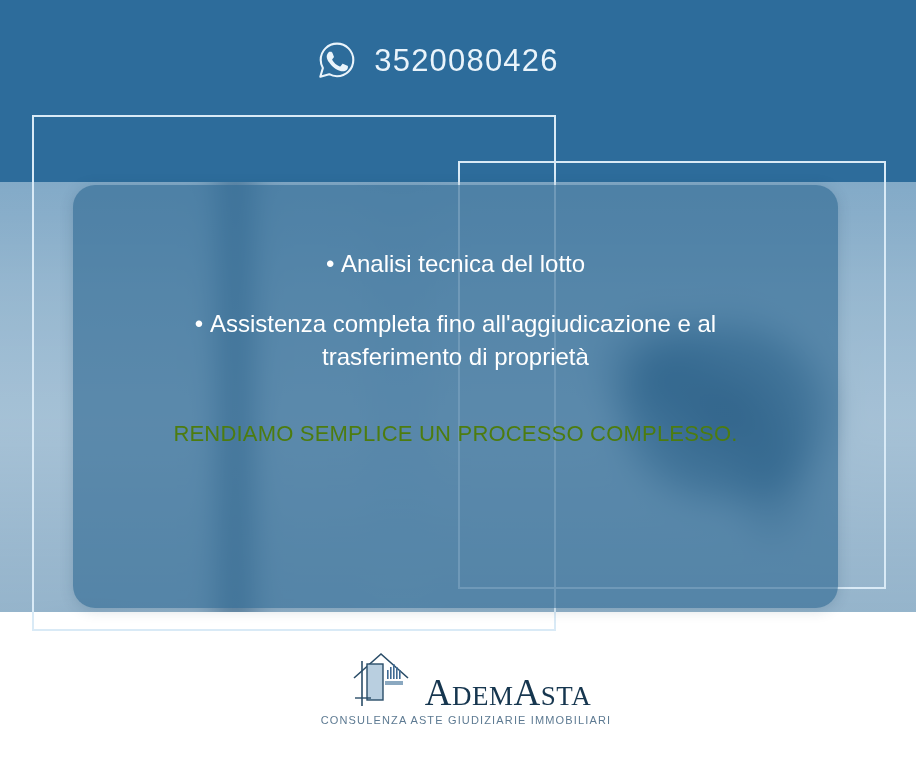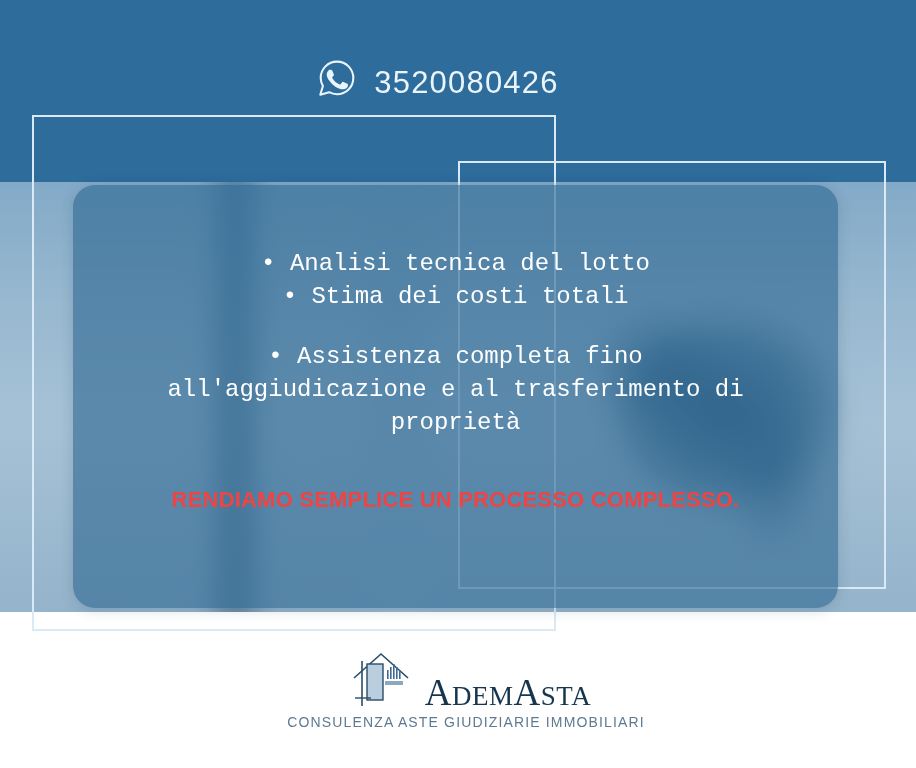--- a/index.html
+++ b/index.html
@@ -68,22 +68,22 @@
   .card{
     position:absolute;
     left:73px; top:185px; width:765px; height:423px;
     border-radius:22px;
     background:rgba(45,103,145,.62);
     box-shadow:0 2px 14px rgba(20,55,85,.18);
   }
 
   
   .header{
-    position:absolute;left:0;top:46px;width:876px;height:52px;
-    display:flex;align-items:flex-end;justify-content:center;gap:17px;
+    position:absolute;left:0;top:34px;width:876px;height:52px;
+    display:flex;align-items:center;justify-content:center;gap:17px;
   }
   .wa-icon{display:block;width:40px;height:40px;}
   .phone{
     color:#eaf4fb;
     font-size:31px;
     letter-spacing:1.2px;
     font-weight:400;
     line-height:1;
     white-space:nowrap;
   }
@@ -98,28 +98,28 @@
     box-sizing:border-box;
   }
   .bullets{
     list-style:none;margin:0;padding:0;
     text-align:center;
     color:#ffffff;
     font-size:24px;
     line-height:33px;
     max-width:640px;
   }
-  .bullets li{margin:0;padding:0;white-space:nowrap;font-family:Liberation Mono, monospace;}
+  .bullets li{margin:0;padding:0;white-space:nowrap;}
   .bullets li.wrap{white-space:normal;margin-top:27px;}
   .bullets li::before{content:"\2022\00a0";}
   .tagline{
     margin-top:48px;
-    color:#ef4444;
+    color:#4d7c0f;
     font-size:22px;
-    font-weight:bold;
+    font-weight:normal;
     letter-spacing:.2px;
     text-align:right;
     white-space:nowrap;
   }
 
   
   .logo{
     position:absolute;
     left:8px; top:648px; width:916px;
     display:flex;flex-direction:column;align-items:center;
@@ -134,21 +134,21 @@
     color:#16364f;
     font-size:37px;
     line-height:.92;
     letter-spacing:.5px;
     white-space:nowrap;
   }
   .logo-word .sm{font-size:27px;}
   .logo-sub{
     margin-top:4px;
     color:#5d7a92;
-    font-size:14px;
+    font-size:11px;
     letter-spacing:1.15px;
     white-space:nowrap;
   }
 </style>
 </head>
 <body>
 
 <div class="poster">
 
   <div class="blue-band"></div>
@@ -169,21 +169,20 @@
         <path d="M20 3.6c-9 0-16.3 7.3-16.3 16.3 0 2.9.8 5.7 2.2 8.1L3.3 36.7l8.9-2.5c2.3 1.3 5 2 7.8 2 9 0 16.3-7.3 16.3-16.3S29 3.6 20 3.6z" fill="none" stroke="#eaf4fb" stroke-width="2.1" stroke-linejoin="round"></path>
         <path d="M15.1 12.6c-.4-.9-.8-.9-1.2-.9h-1c-.3 0-.9.1-1.4.7-.5.6-1.8 1.8-1.8 4.3s1.9 5 2.1 5.3c.3.4 3.6 5.8 8.9 7.9 4.4 1.7 5.3 1.4 6.3 1.3 1-.1 3.1-1.3 3.6-2.5.4-1.2.4-2.3.3-2.5-.1-.2-.5-.4-1-.6-.5-.3-3.1-1.5-3.6-1.7-.5-.2-.8-.3-1.2.3-.3.6-1.3 1.7-1.6 2-.3.3-.6.4-1.1.1-.5-.3-2.2-.8-4.2-2.6-1.5-1.4-2.6-3.1-2.9-3.6-.3-.5 0-.8.2-1.1.2-.2.5-.6.8-.9.2-.3.3-.5.5-.9.2-.4.1-.7 0-.9-.1-.3-1.2-3-1.7-4.1z" fill="#eaf4fb"></path>
       </svg>
     </span>
     <span class="phone">3520080426</span>
   </div>
 
   <div class="card-body">
     <ul class="bullets">
       <li>Analisi tecnica del lotto</li>
-      <li>Stima dei costi totali</li>
       <li class="wrap">Assistenza completa fino all'aggiudicazione e al trasferimento di proprietà</li>
     </ul>
     <div class="tagline">RENDIAMO SEMPLICE UN PROCESSO COMPLESSO.</div>
   </div>
 
   <div class="logo">
     <div class="logo-row">
       <span>
         <svg class="logo-mark" viewBox="0 0 78 62" aria-hidden="true">
           <path d="M13 30 L40 6 L67 30" fill="none" stroke="#2a4d68" stroke-width="1.6"></path>

